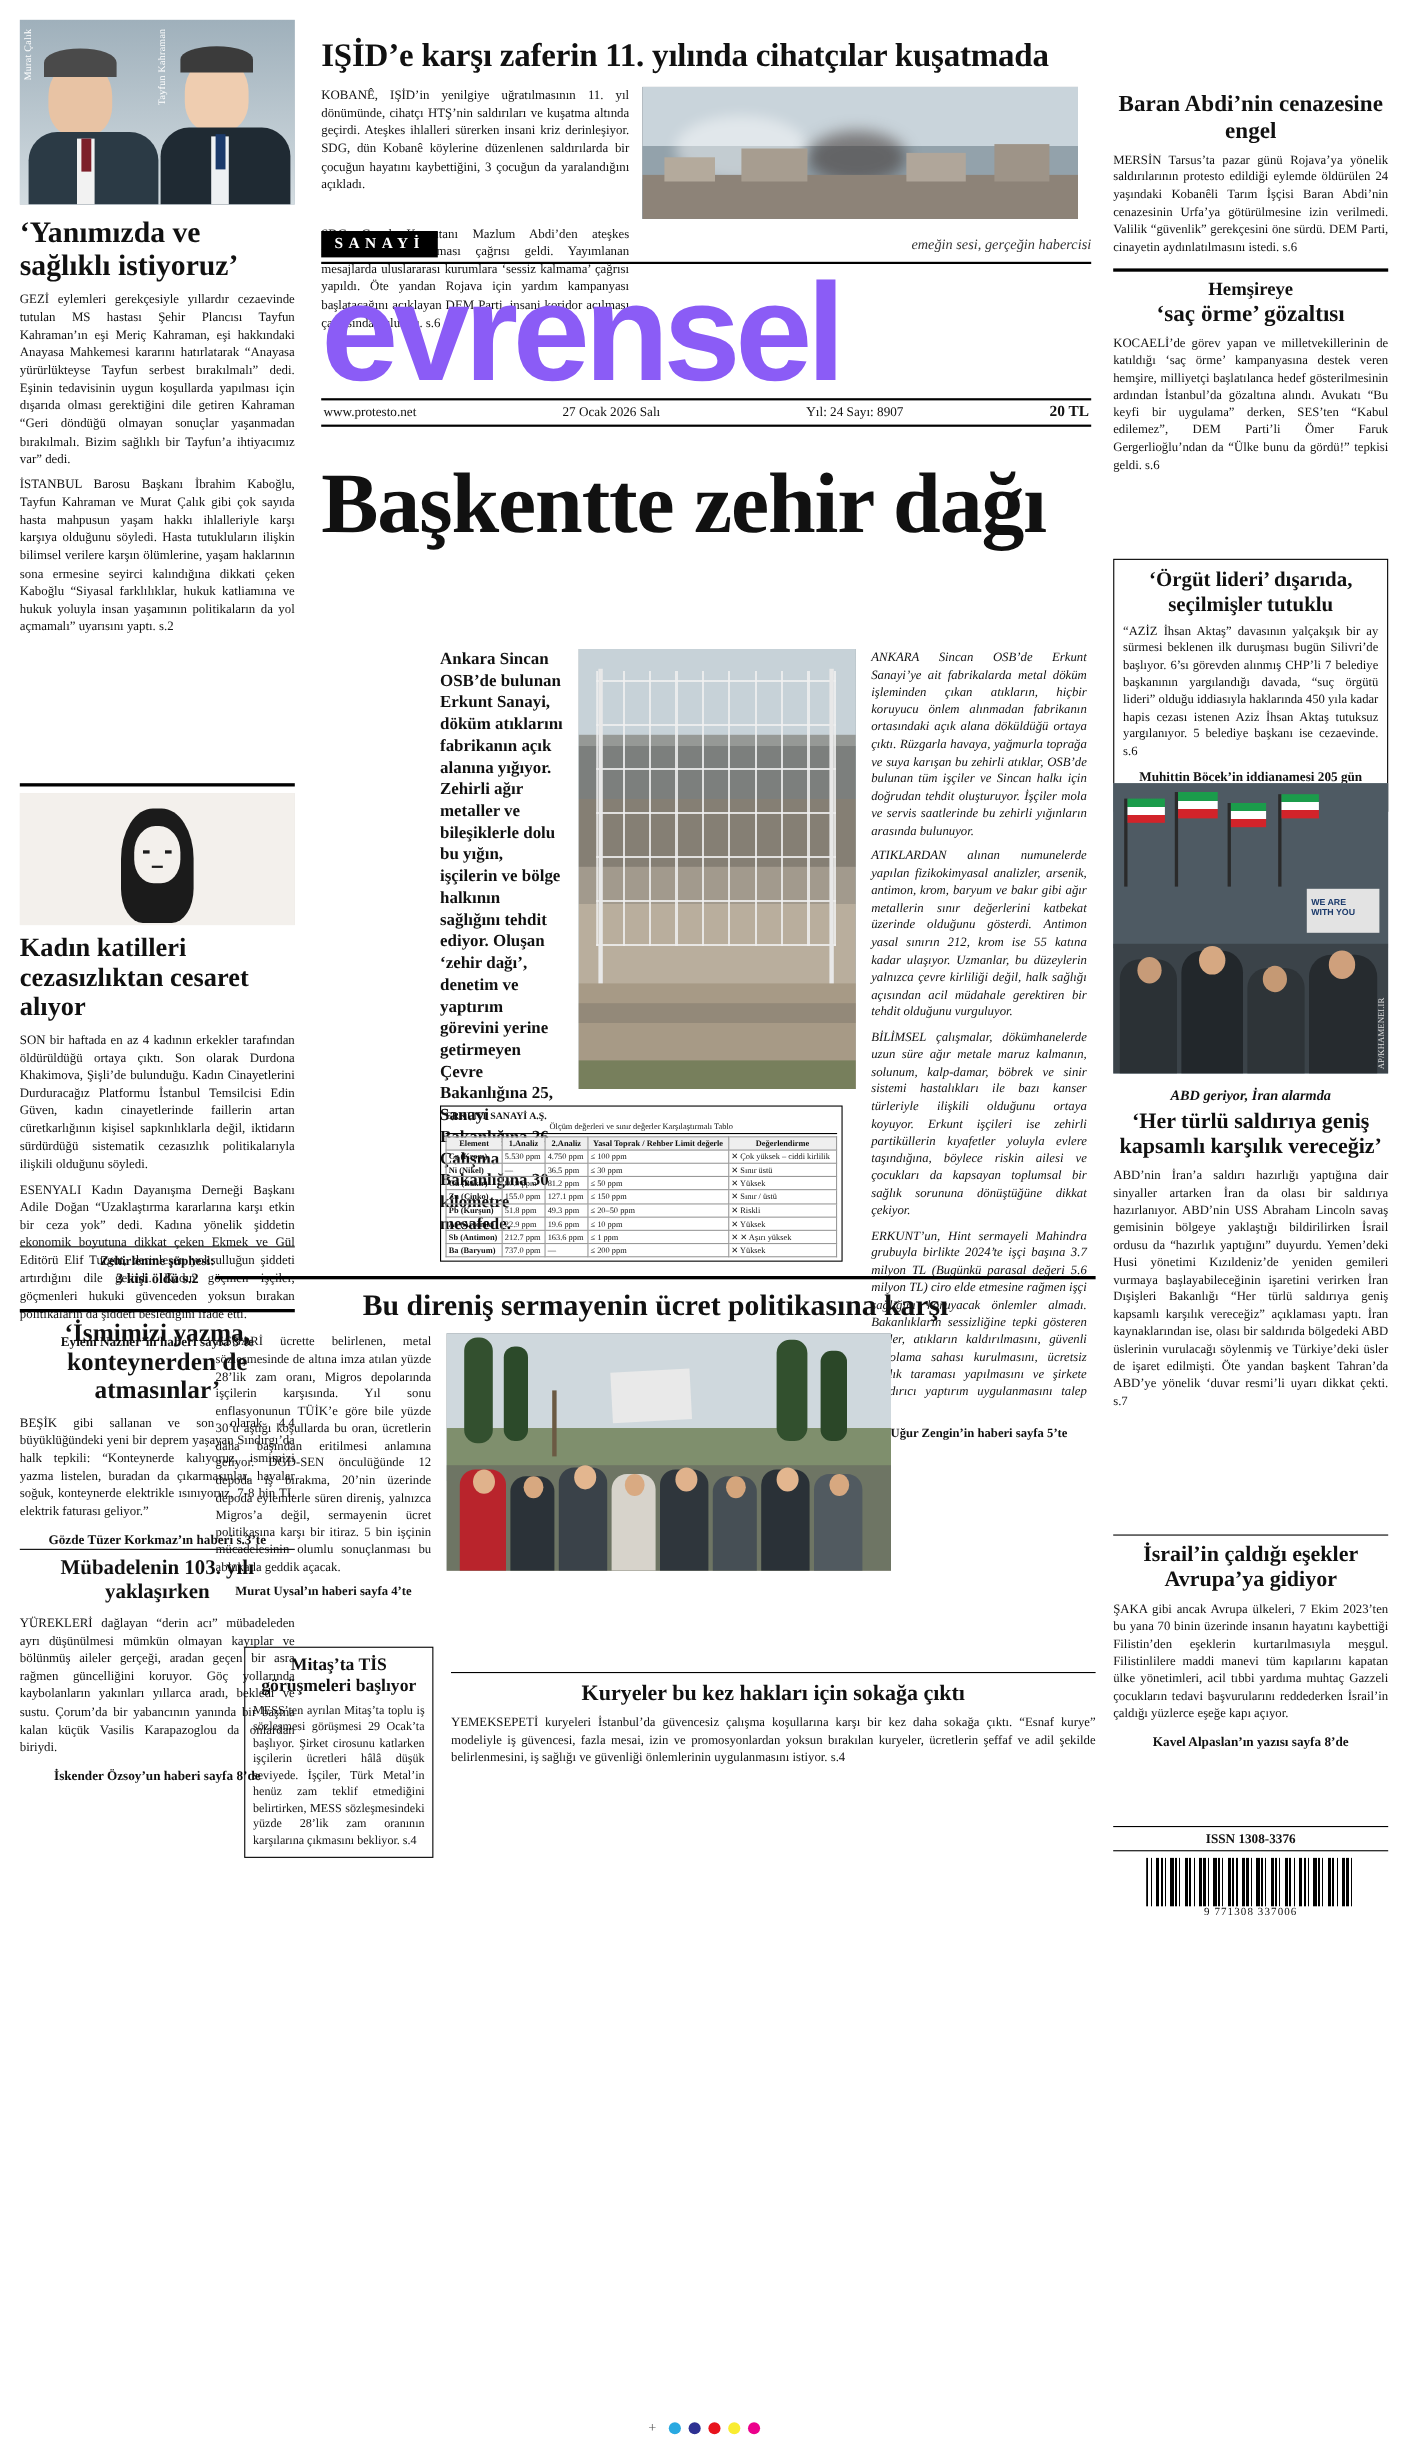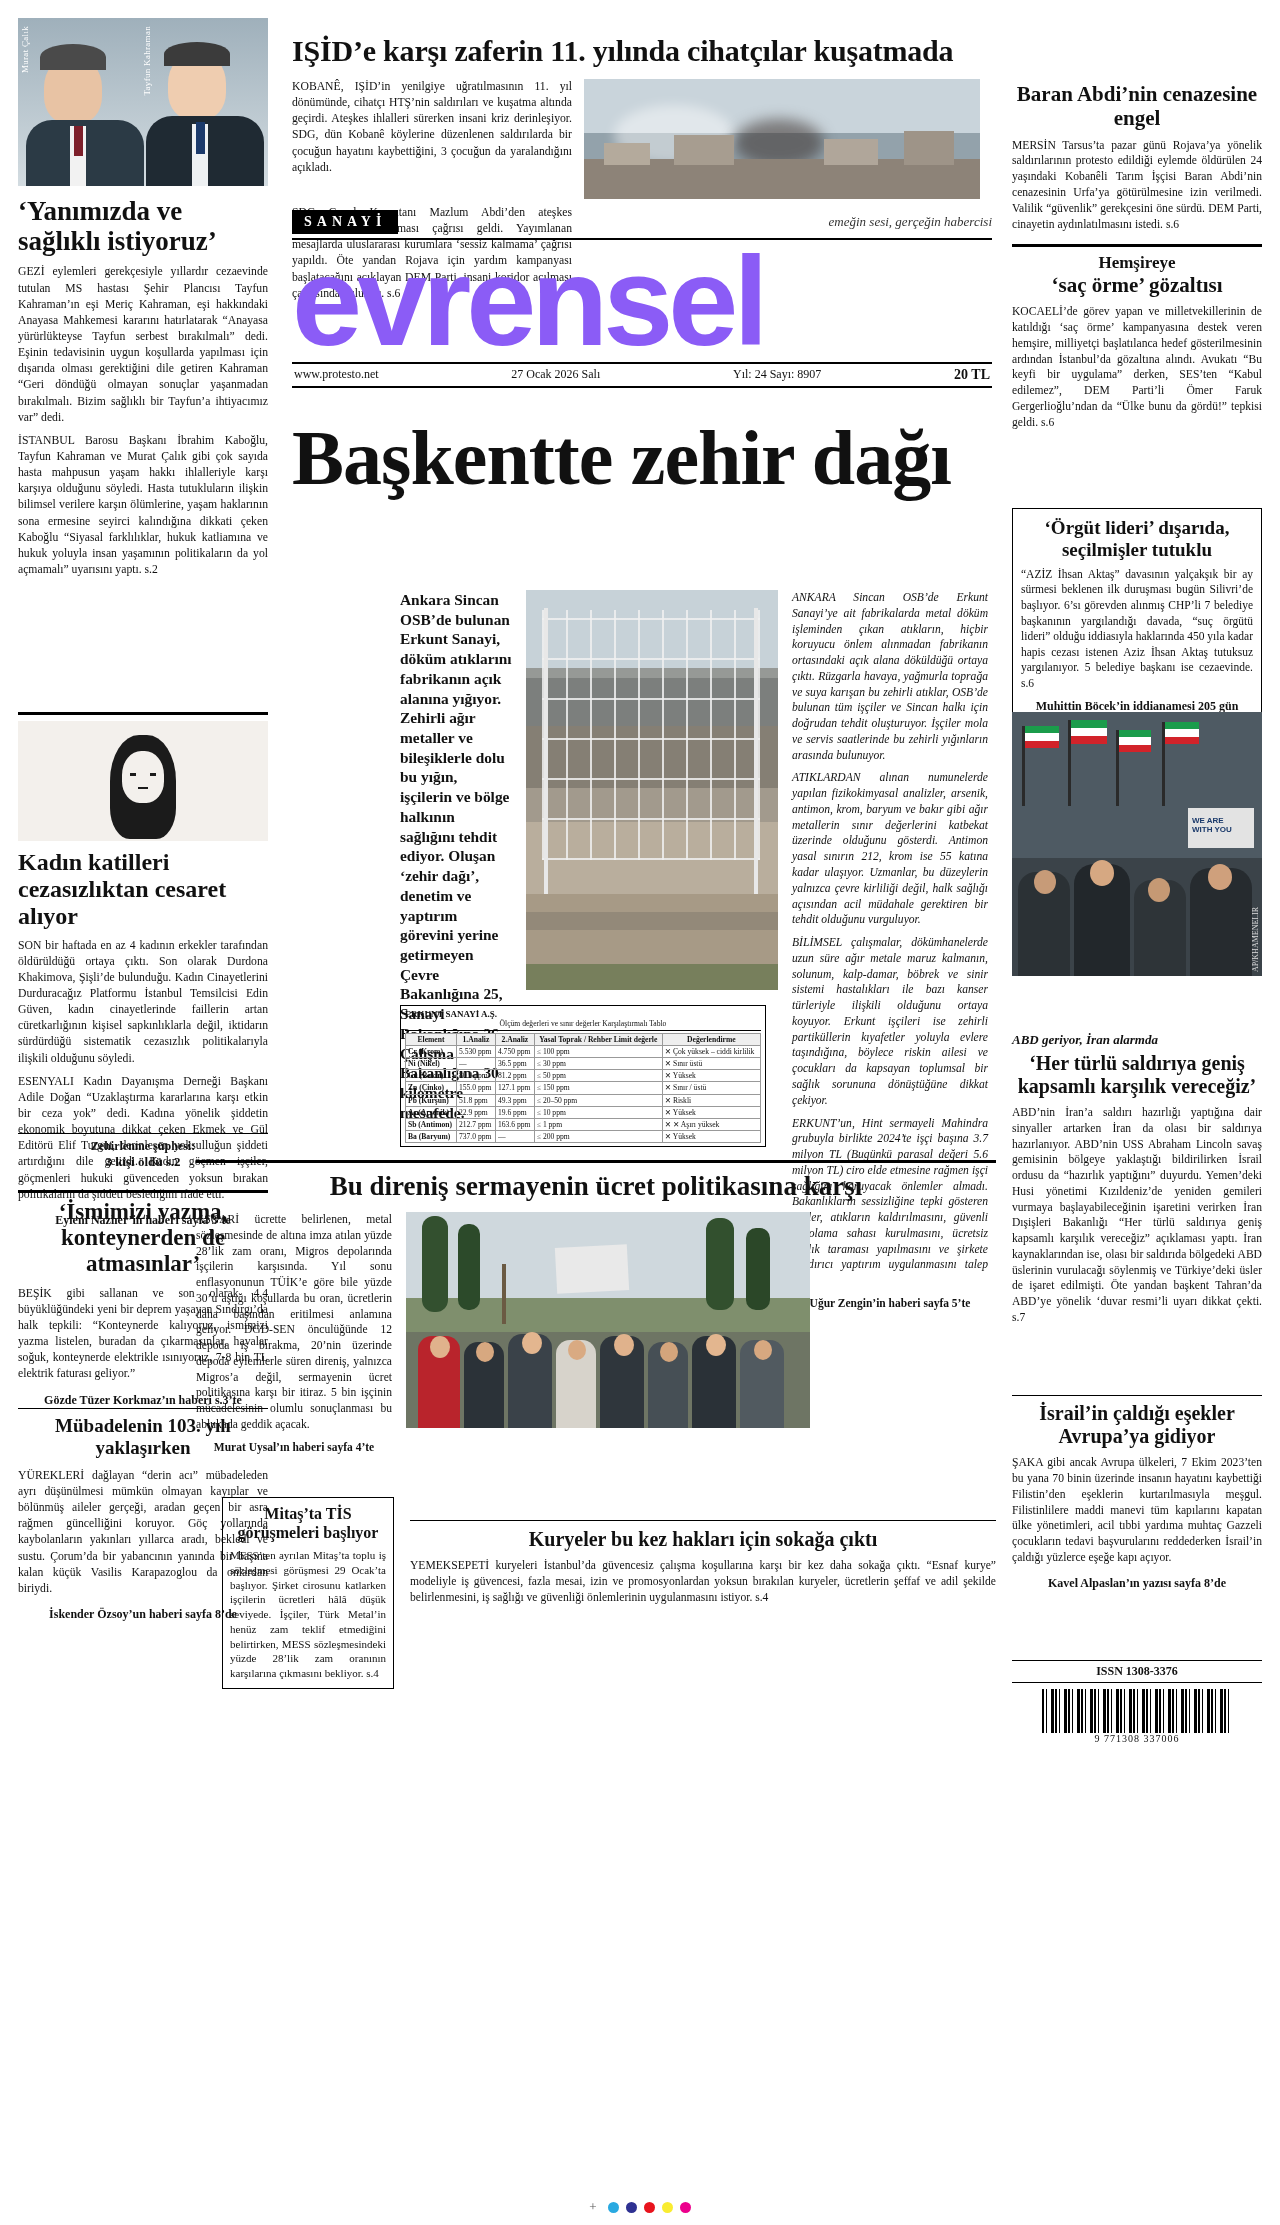--- a/index.html
+++ b/index.html
@@ -104,21 +104,21 @@
   .r-title { font-size:21px; line-height:1.16; font-weight:bold; text-align:center; }
   .r-body { font-size:11.6px; line-height:1.36; text-align:justify; margin-top:7px; }
 
   .box-orgut { position:absolute; left:1012px; top:508px; width:250px; border:1px solid #000; padding:8px; }
   .box-orgut .bt { font-size:19px; line-height:1.15; font-weight:bold; text-align:center; }
   .box-orgut .bb { font-size:11.5px; line-height:1.36; text-align:justify; margin-top:6px; }
   .box-orgut .bc { font-size:12px; font-weight:bold; text-align:center; margin-top:7px; line-height:1.25; }
 
   .photo-abd { position:absolute; left:1012px; top:712px; width:250px; height:264px; background:#7e8a93; overflow:hidden; }
   .abd-block { position:absolute; left:1012px; top:988px; width:250px; }
-  .abd-kicker { font-size:13px; font-style:italic; font-weight:bold; text-align:left;margin-top:44px; }
+  .abd-kicker { font-size:13px; font-style:italic; font-weight:bold; text-align:center; }
   .abd-title { font-size:20px; line-height:1.15; font-weight:bold; text-align:center; margin-top:4px; }
 
   .israil-block { position:absolute; left:1012px; top:1395px; width:250px; }
   .israil-title { font-size:20px; line-height:1.16; font-weight:bold; text-align:center; }
 
   .issn-box { position:absolute; left:1012px; top:1660px; width:250px; text-align:center; }
   .issn-box .t { font-size:12px; font-weight:bold; border-top:1px solid #000; border-bottom:1px solid #000; padding:3px 0;}
   .barcode { margin:6px auto 0; width:190px; height:44px; background:
      repeating-linear-gradient(90deg,#000 0 2px, #fff 2px 4px, #000 4px 5px, #fff 5px 9px, #000 9px 12px, #fff 12px 13px);
   }

